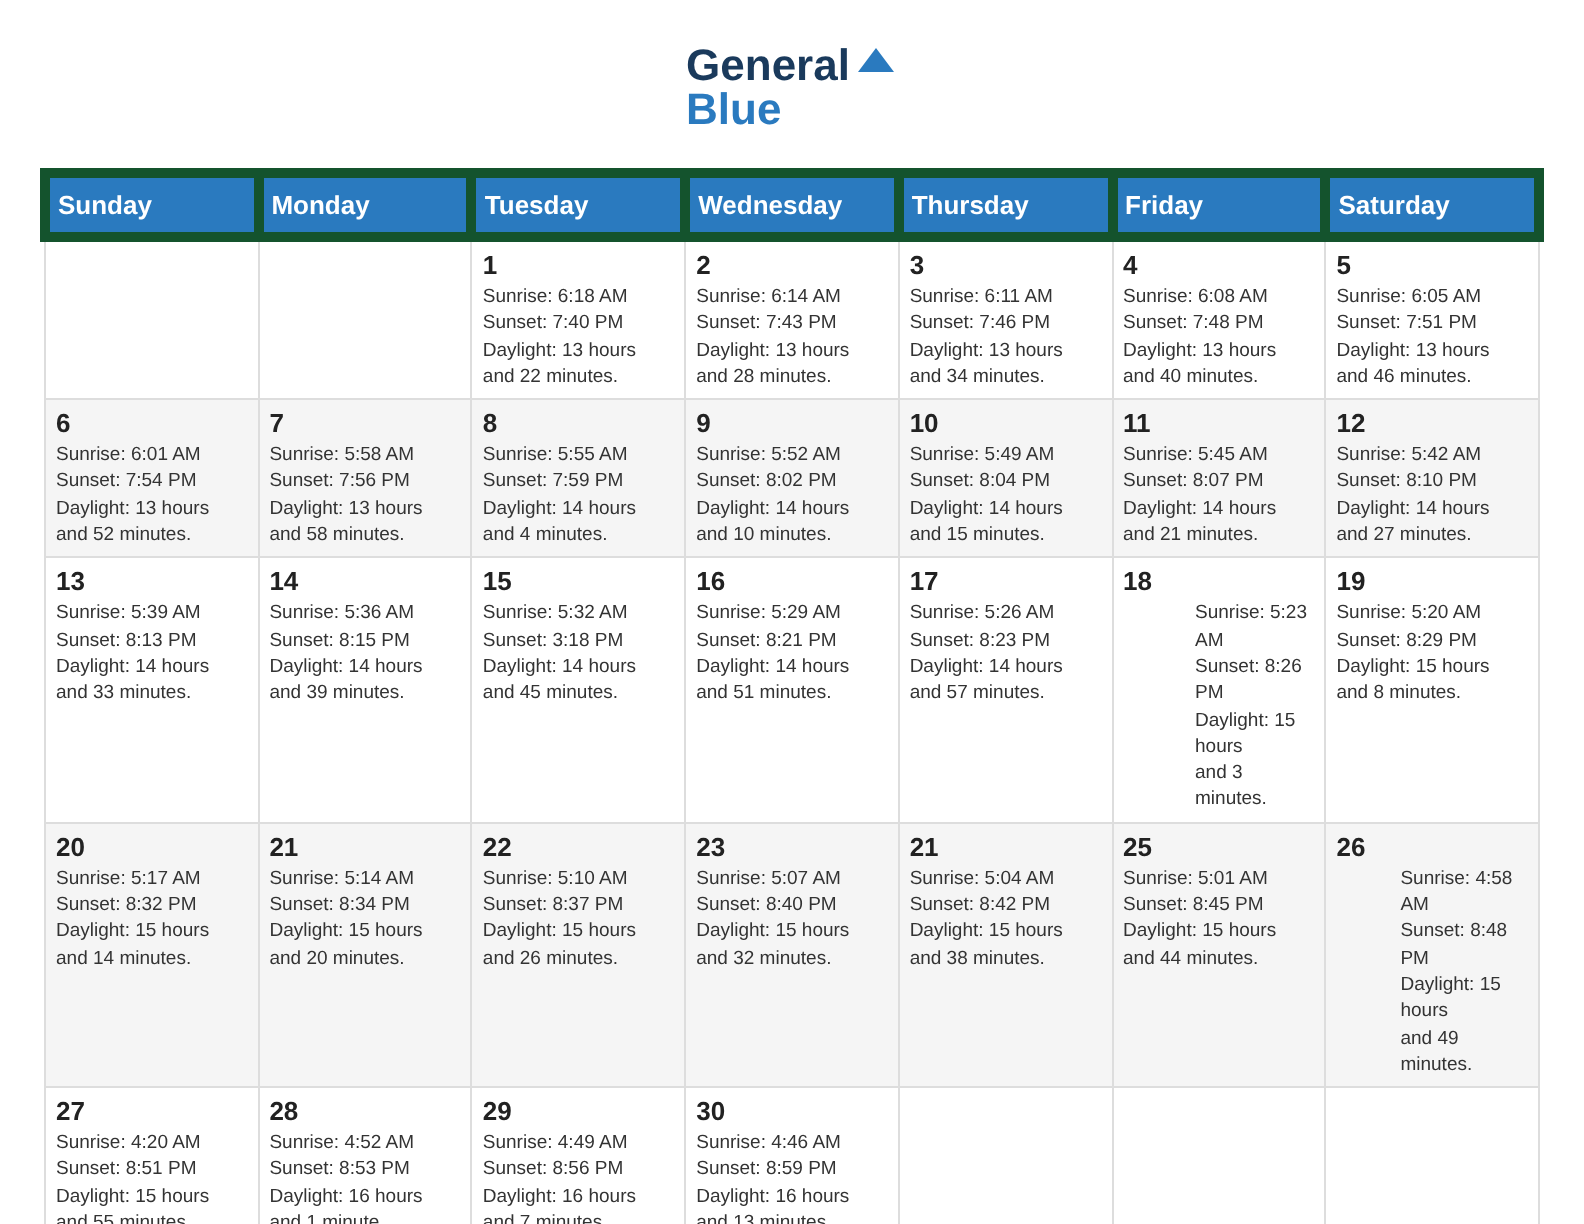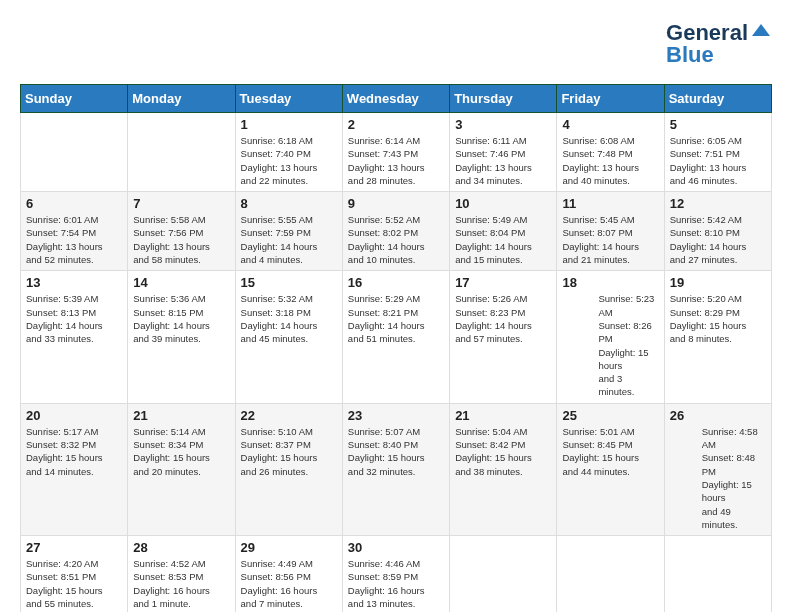--- a/index.html
+++ b/index.html
@@ -5,21 +5,21 @@
     * { box-sizing: border-box; margin: 0; padding: 0; }
     body {
       font-family: Arial, sans-serif;
       background: #fff;
       width: 792px;
       min-height: 612px;
       padding: 20px;
     }
     .header {
       display: flex;
-      justify-content: flex-end;
+      justify-content: center;
       align-items: flex-start;
       margin-bottom: 16px;
     }
     .logo {
       display: flex;
       flex-direction: column;
       align-items: flex-start;
     }
     .title-block {
       text-align: right;
@@ -39,21 +39,21 @@
       border-collapse: collapse;
       border: 1px solid #ccc;
     }
     .calendar th {
       background: #2a7abf;
       color: #fff;
       font-size: 13px;
       font-weight: bold;
       padding: 6px 4px;
       text-align: left;
-      border: 1px solid #14532d;
+      border: 5px solid #14532d;
     }
     .calendar td {
       vertical-align: top;
       border: 1px solid #ddd;
       padding: 4px 5px;
       width: calc(100% / 7);
       min-height: 80px;
       background: #fff;
     }
     .calendar tr:nth-child(even) td {

